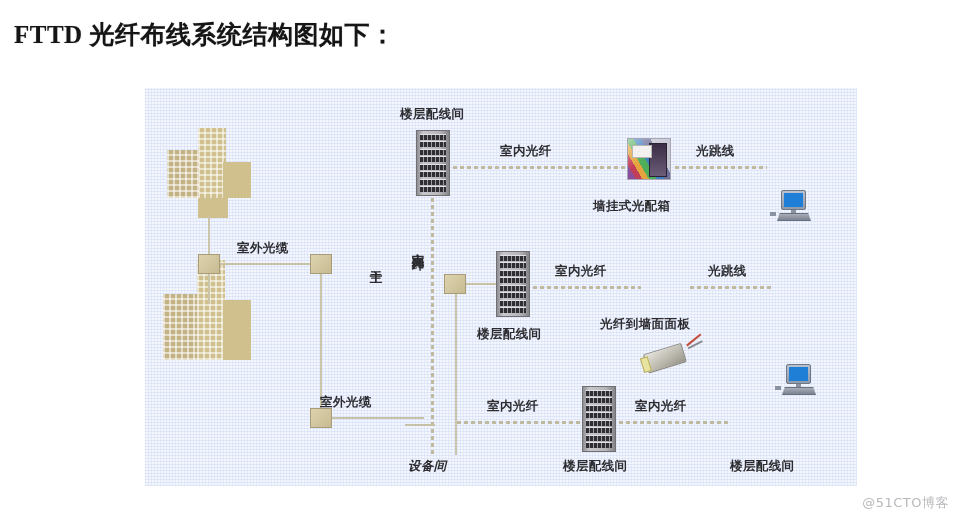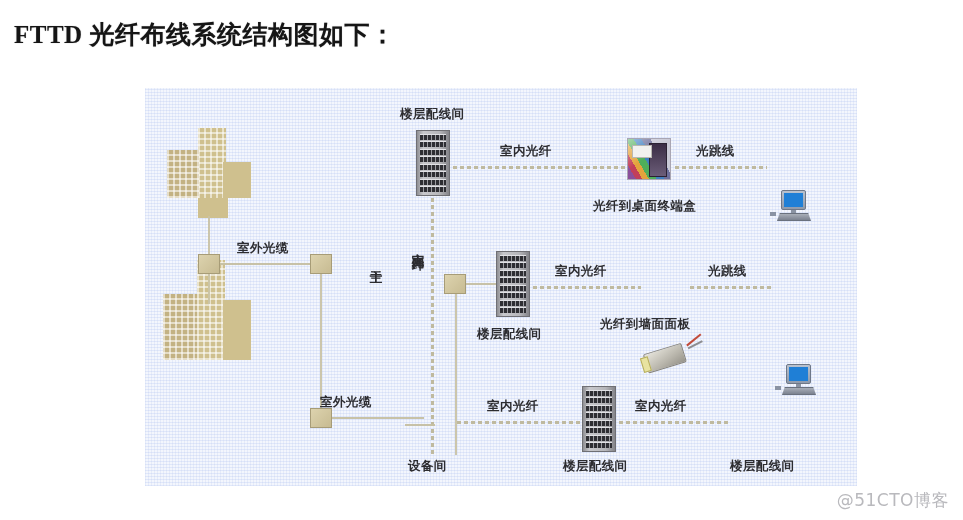--- a/index.html
+++ b/index.html
@@ -150,21 +150,21 @@
     background:linear-gradient(180deg,#a8aeb8,#7b8290);
     border:1px solid #6a717e;box-sizing:border-box;
     clip-path:polygon(8% 0,92% 0,100% 100%,0 100%);
   }
   .pc .mouse{position:absolute;left:-7px;top:22px;width:6px;height:4px;background:#8a93a3;}
   
   #watermark{
     position:absolute;
     right:14px;bottom:8px;
     font-family:"DejaVu Sans","Liberation Sans",sans-serif;
-    font-size:17px;
+    font-size:13px;
     color:#b9b9bd;
     letter-spacing:.5px;
     white-space:nowrap;
     text-align:center;
   }
 </style>
 </head>
 <body>
 
 <div id="page-title">FTTD 光纤布线系统结构图如下：</div>
@@ -220,21 +220,21 @@
     <div class="u"></div>
     <div class="u"></div>
     <div class="u"></div>
     <div class="u"></div>
   </div>
 
   <div class="link" style="left:308px;top:78px;width:172px;"></div>
   <div class="lbl" style="left:355px;top:55px;">室内光纤</div>
 
   <div class="node faceplate" style="left:482px;top:50px;"></div>
-  <div class="lbl" style="left:448px;top:110px;">光纤到桌面终端盒</div>
+  <div class="lbl" style="left:448px;top:110px;">墙挂式光配箱</div>
 
   <div class="link" style="left:530px;top:78px;width:92px;"></div>
   <div class="lbl" style="left:551px;top:55px;">光跳线</div>
 
   <div class="node pc" style="left:632px;top:60px;">
     <div class="mon">
         <div class="scr"></div>
       </div>
     <div class="neck"></div>
     <div class="kbd"></div>
@@ -271,21 +271,21 @@
     <div class="mon">
         <div class="scr"></div>
       </div>
     <div class="neck"></div>
     <div class="kbd"></div>
     <div class="mouse"></div>
   </div>
 
   <div class="link solid" style="left:260px;top:336px;width:30px;"></div>
 
-  <div class="lbl" style="left:263px;top:370px;">设备间</div>
+  <div class="lbl" style="left:263px;top:370px;font-style:italic;">设备间</div>
 
   <div class="link" style="left:312px;top:333px;width:124px;"></div>
   <div class="lbl" style="left:342px;top:310px;">室内光纤</div>
 
   <div class="node rack" style="left:437px;top:298px;">
     <div class="u"></div>
     <div class="u"></div>
     <div class="u"></div>
     <div class="u"></div>
     <div class="u"></div>

